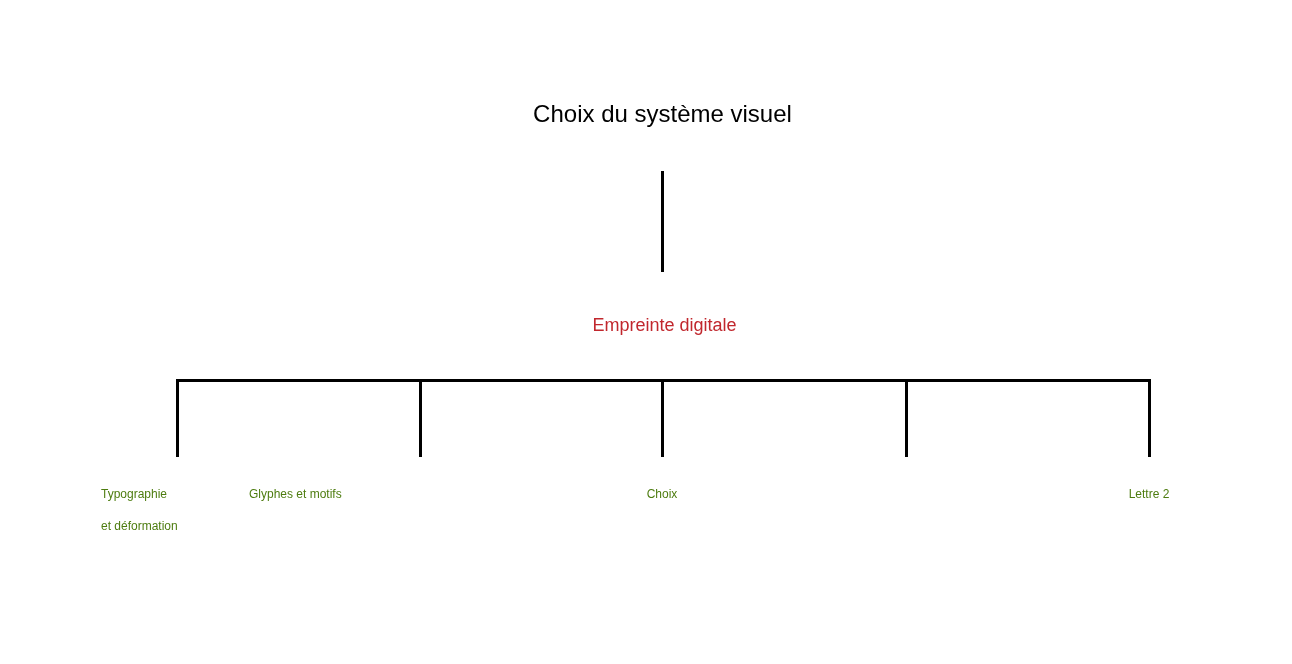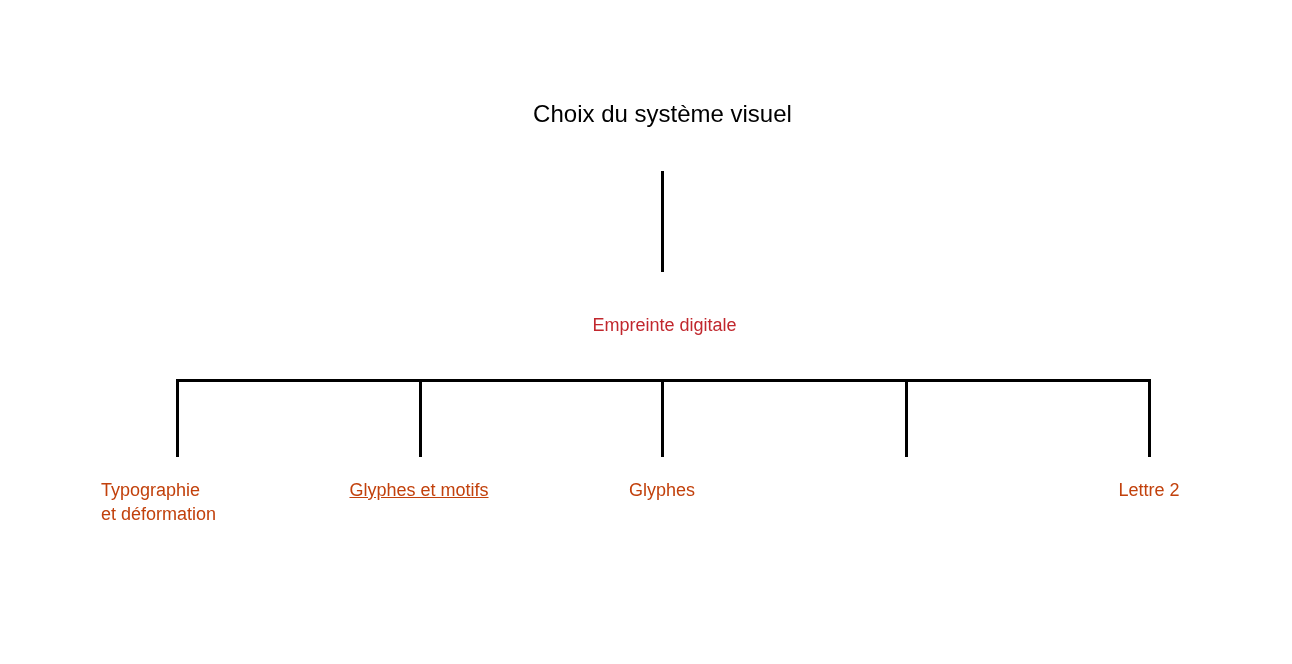--- a/index.html
+++ b/index.html
@@ -77,37 +77,35 @@
   .drop-0 { left: 176px; }
   .drop-1 { left: 419px; }
   .drop-2 { left: 661px; }
   .drop-3 { left: 905px; }
   .drop-4 { left: 1148px; }
 
   
   .leaf-label {
     position: absolute;
     top: 478px;
-    font-size: 18px;
-    line-height: 24px;
-    color: #c2410c;
+    font-size: 12px;
+    line-height: 32px;
+    color: #4d7c0f;
     white-space: pre-line;
   }
   
   .leaf-0 {
     left: 101px;
     text-align: left;
     width: 220px;
   }
   
   .leaf-1 {
     left: 249px;
     width: 340px;
-    text-align: center;
-    text-decoration: underline;
   }
   .leaf-2 {
     left: 492px;
     width: 340px;
     text-align: center;
   }
   .leaf-3 {
     left: 736px;
     width: 340px;
     text-align: center;
@@ -135,18 +133,18 @@
   <div class="drop drop-1" style="background: rgb(0, 0, 0);"></div>
   <div class="drop drop-2" style="background: rgb(0, 0, 0);"></div>
   <div class="drop drop-3" style="background: rgb(0, 0, 0);"></div>
   <div class="drop drop-4" style="background: rgb(0, 0, 0);"></div>
 
   <div class="leaf-label leaf-0">Typographie
 et déformation</div>
 
   <div class="leaf-label leaf-1">Glyphes et motifs</div>
 
-  <div class="leaf-label leaf-2">Glyphes</div>
+  <div class="leaf-label leaf-2">Choix</div>
 
 
   <div class="leaf-label leaf-4">Lettre 2</div>
 
 </div>
 
 </body></html>

